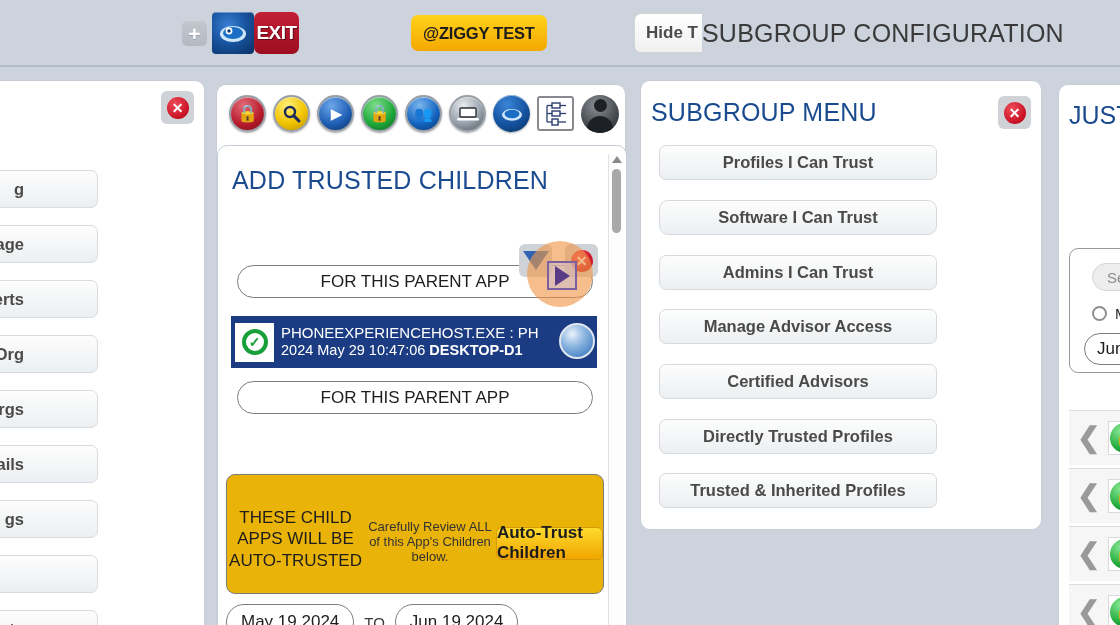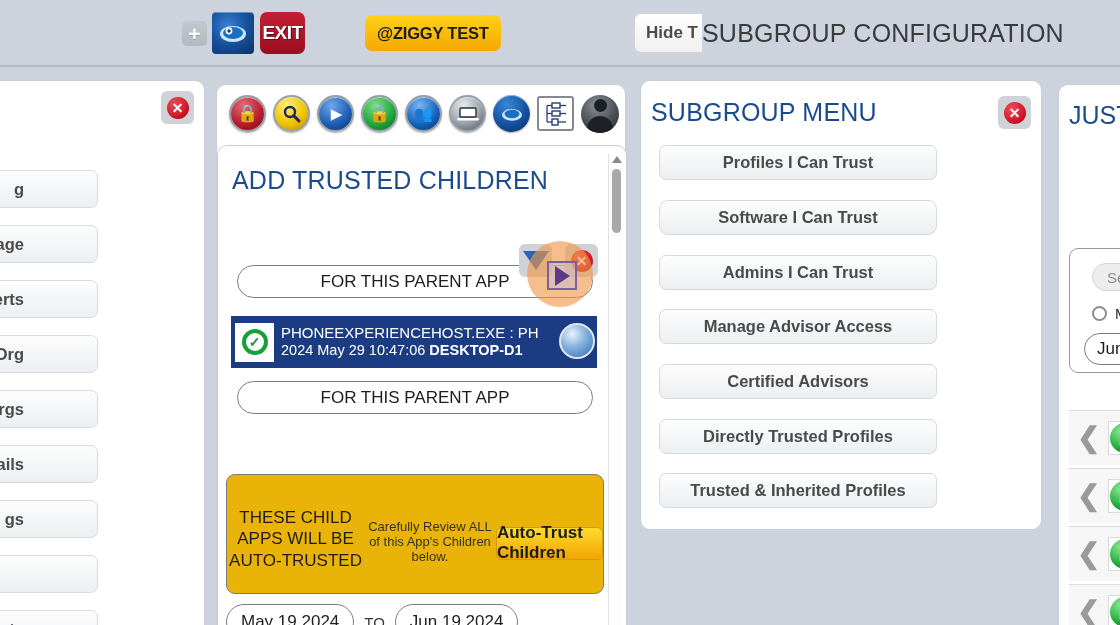--- a/index.html
+++ b/index.html
@@ -428,22 +428,22 @@
 
   <div class="hdr-seg" id="hdr-seg-mid">
     <div class="ziggy-icon" style="margin-left:3px;">
       <svg width="30" height="24" viewBox="0 0 30 24">
         <ellipse cx="15" cy="13" rx="13" ry="8" fill="#cfe6fa"></ellipse>
         <ellipse cx="15" cy="12" rx="10" ry="6" fill="#1a6fc4"></ellipse>
         <circle cx="11" cy="10" r="3.4" fill="#ffffff"></circle>
         <circle cx="11" cy="10" r="1.7" fill="#103a72"></circle>
       </svg>
     </div>
-    <div class="exit-btn" style="margin-left:6px;">EXIT</div>
-    <div id="ziggy-test-badge" style="margin-left:60px;">@ZIGGY TEST</div>
+    <div class="exit-btn" style="">EXIT</div>
+    <div id="ziggy-test-badge" style="margin-left:112px;">@ZIGGY TEST</div>
   </div>
 
   <div class="hdr-seg" id="hdr-seg-far">
     <div id="hide-btn" style="margin-left:6px;">Hide T</div>
   </div>
 
   <div class="hdr-seg" id="hdr-seg-right">
     <div id="subgroup-config-title" style="margin-left:0px;">SUBGROUP CONFIGURATION</div>
     <div class="plus-btn" style="margin-left:100px;">+</div>
   </div>

